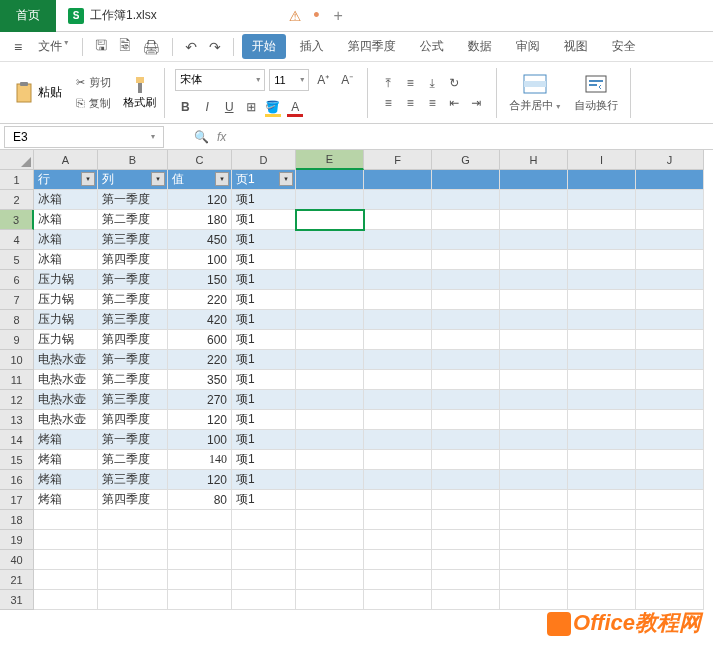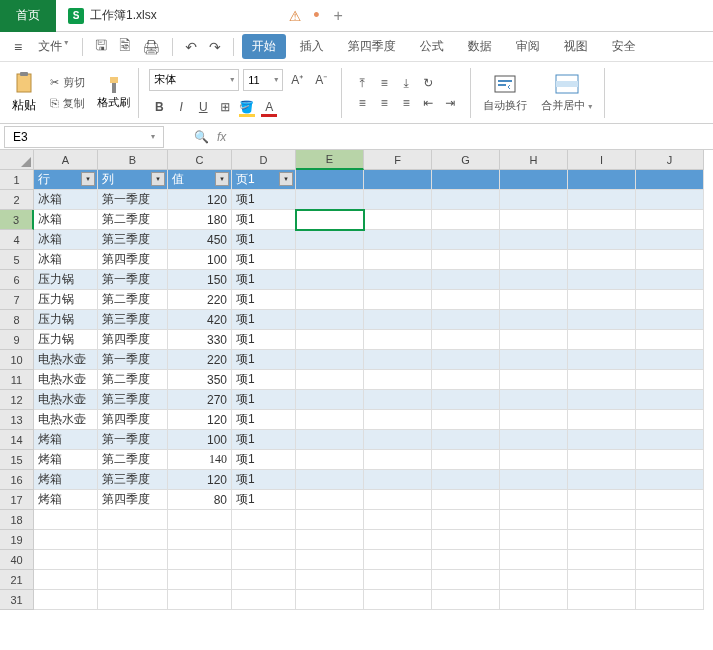--- a/index.html
+++ b/index.html
@@ -22,21 +22,21 @@
     .file-menu { display: flex; gap: 2px; }
     .dropdown-tiny { font-size: 8px; color: #888; }
     .divider-v { width: 1px; height: 18px; background: #d0d0d0; margin: 0 4px; }
     .icon-btn { padding: 3px 4px; color: #555; font-size: 14px; cursor: pointer; }
     .ribbon-tab { padding: 4px 10px; color: #555; cursor: pointer; }
     .ribbon-tab.active { background: #4a8bc2; color: #fff; border-radius: 3px; padding: 4px 10px; }
     
     
     .ribbon { background: #fff; height: 62px; display: flex; align-items: center; padding: 4px 8px; border-bottom: 1px solid #d0d0d0; gap: 2px; }
     .ribbon-group { display: flex; flex-direction: column; gap: 2px; padding: 0 4px; }
-    .paste-btn { display: flex; flex-direction: column; align-items: center; gap: 2px; padding: 2px 4px; }
+    .paste-btn { display: flex; flex-direction: row; align-items: center; gap: 2px; padding: 2px 4px; }
     .paste-icon { width: 24px; height: 24px; }
     .small-btn { display: flex; align-items: center; gap: 4px; padding: 2px 4px; font-size: 11px; color: #555; }
     .brush-btn { display: flex; flex-direction: column; align-items: center; padding: 2px; font-size: 11px; }
     .font-select { width: 90px; height: 22px; font-size: 11px; border: 1px solid #ccc; padding: 0 4px; display: flex; align-items: center; justify-content: space-between; }
     .size-select { width: 40px; height: 22px; font-size: 11px; border: 1px solid #ccc; padding: 0 4px; display: flex; align-items: center; justify-content: space-between; }
     .font-row { display: flex; gap: 4px; align-items: center; }
     .font-btns { display: flex; gap: 2px; margin-top: 4px; }
     .fb { width: 20px; height: 20px; display: flex; align-items: center; justify-content: center; color: #555; font-size: 12px; cursor: pointer; }
     .align-btns { display: flex; gap: 2px; }
     .ab { width: 20px; height: 18px; display: flex; align-items: center; justify-content: center; color: #555; }
@@ -175,35 +175,35 @@
       <span class="ab">≡</span>
       <span class="ab">≡</span>
       <span class="ab">⇤</span>
       <span class="ab">⇥</span>
     </div>
   </div>
   <span class="divider-v" style="height:50px"></span>
   <div class="big-btn">
     <div class="big-icon">
         <svg width="24" height="20" viewBox="0 0 24 20">
+          <rect x="1" y="1" width="22" height="18" fill="none" stroke="#4a8bc2"></rect>
+          <rect x="1" y="7" width="22" height="6" fill="#cde3f4"></rect>
+        </svg>
+      </div>
+    <span><span>合并居中</span> <span class="dropdown-tiny">▾</span></span>
+  </div>
+  <div class="big-btn">
+    <div class="big-icon">
+        <svg width="24" height="20" viewBox="0 0 24 20">
           <rect x="2" y="2" width="20" height="16" fill="none" stroke="#555"></rect>
           <path d="M5 7h14M5 11h8" stroke="#4a8bc2" stroke-width="2"></path>
           <path d="M17 11l-2 2 2 2" fill="none" stroke="#4a8bc2"></path>
         </svg>
       </div>
     <span>自动换行</span>
-  </div>
-  <div class="big-btn">
-    <div class="big-icon">
-        <svg width="24" height="20" viewBox="0 0 24 20">
-          <rect x="1" y="1" width="22" height="18" fill="none" stroke="#4a8bc2"></rect>
-          <rect x="1" y="7" width="22" height="6" fill="#cde3f4"></rect>
-        </svg>
-      </div>
-    <span><span>合并居中</span> <span class="dropdown-tiny">▾</span></span>
   </div>
   <span class="divider-v" style="height:50px"></span>
 </div>
 
 <div class="formula-bar">
   <div class="cell-ref">
     <span>E3</span>
     <span class="dropdown-tiny">▾</span>
   </div>
   <div class="fx-icons">
@@ -345,21 +345,21 @@
           <div class="cell" style="width: 68px;"></div>
           <div class="cell" style="width: 68px;"></div>
           <div class="cell" style="width: 68px;"></div>
           <div class="cell" style="width: 68px;"></div>
           <div class="cell" style="width: 68px;"></div>
           <div class="cell" style="width: 68px;"></div>
         </div>
         <div class="drow">
           <div class="cell" style="width: 64px;">压力锅</div>
           <div class="cell" style="width: 70px;">第四季度</div>
-          <div class="cell num" style="width: 64px;">330</div>
+          <div class="cell num" style="width: 64px;">600</div>
           <div class="cell" style="width: 64px;">项1</div>
           <div class="cell" style="width: 68px;"></div>
           <div class="cell" style="width: 68px;"></div>
           <div class="cell" style="width: 68px;"></div>
           <div class="cell" style="width: 68px;"></div>
           <div class="cell" style="width: 68px;"></div>
           <div class="cell" style="width: 68px;"></div>
         </div>
         <div class="drow stripe">
           <div class="cell" style="width: 64px;">电热水壶</div>
@@ -515,13 +515,14 @@
           <div class="cell" style="width: 68px;"></div>
           <div class="cell" style="width: 68px;"></div>
           <div class="cell" style="width: 68px;"></div>
           <div class="cell" style="width: 68px;"></div>
         </div>
       </div>
   </div>
 </div>
 
 <div class="watermark">
+  <div class="wm-title"><span class="o-icon"></span><span>Office教程网</span></div>
 </div>
 
 </body></html>

